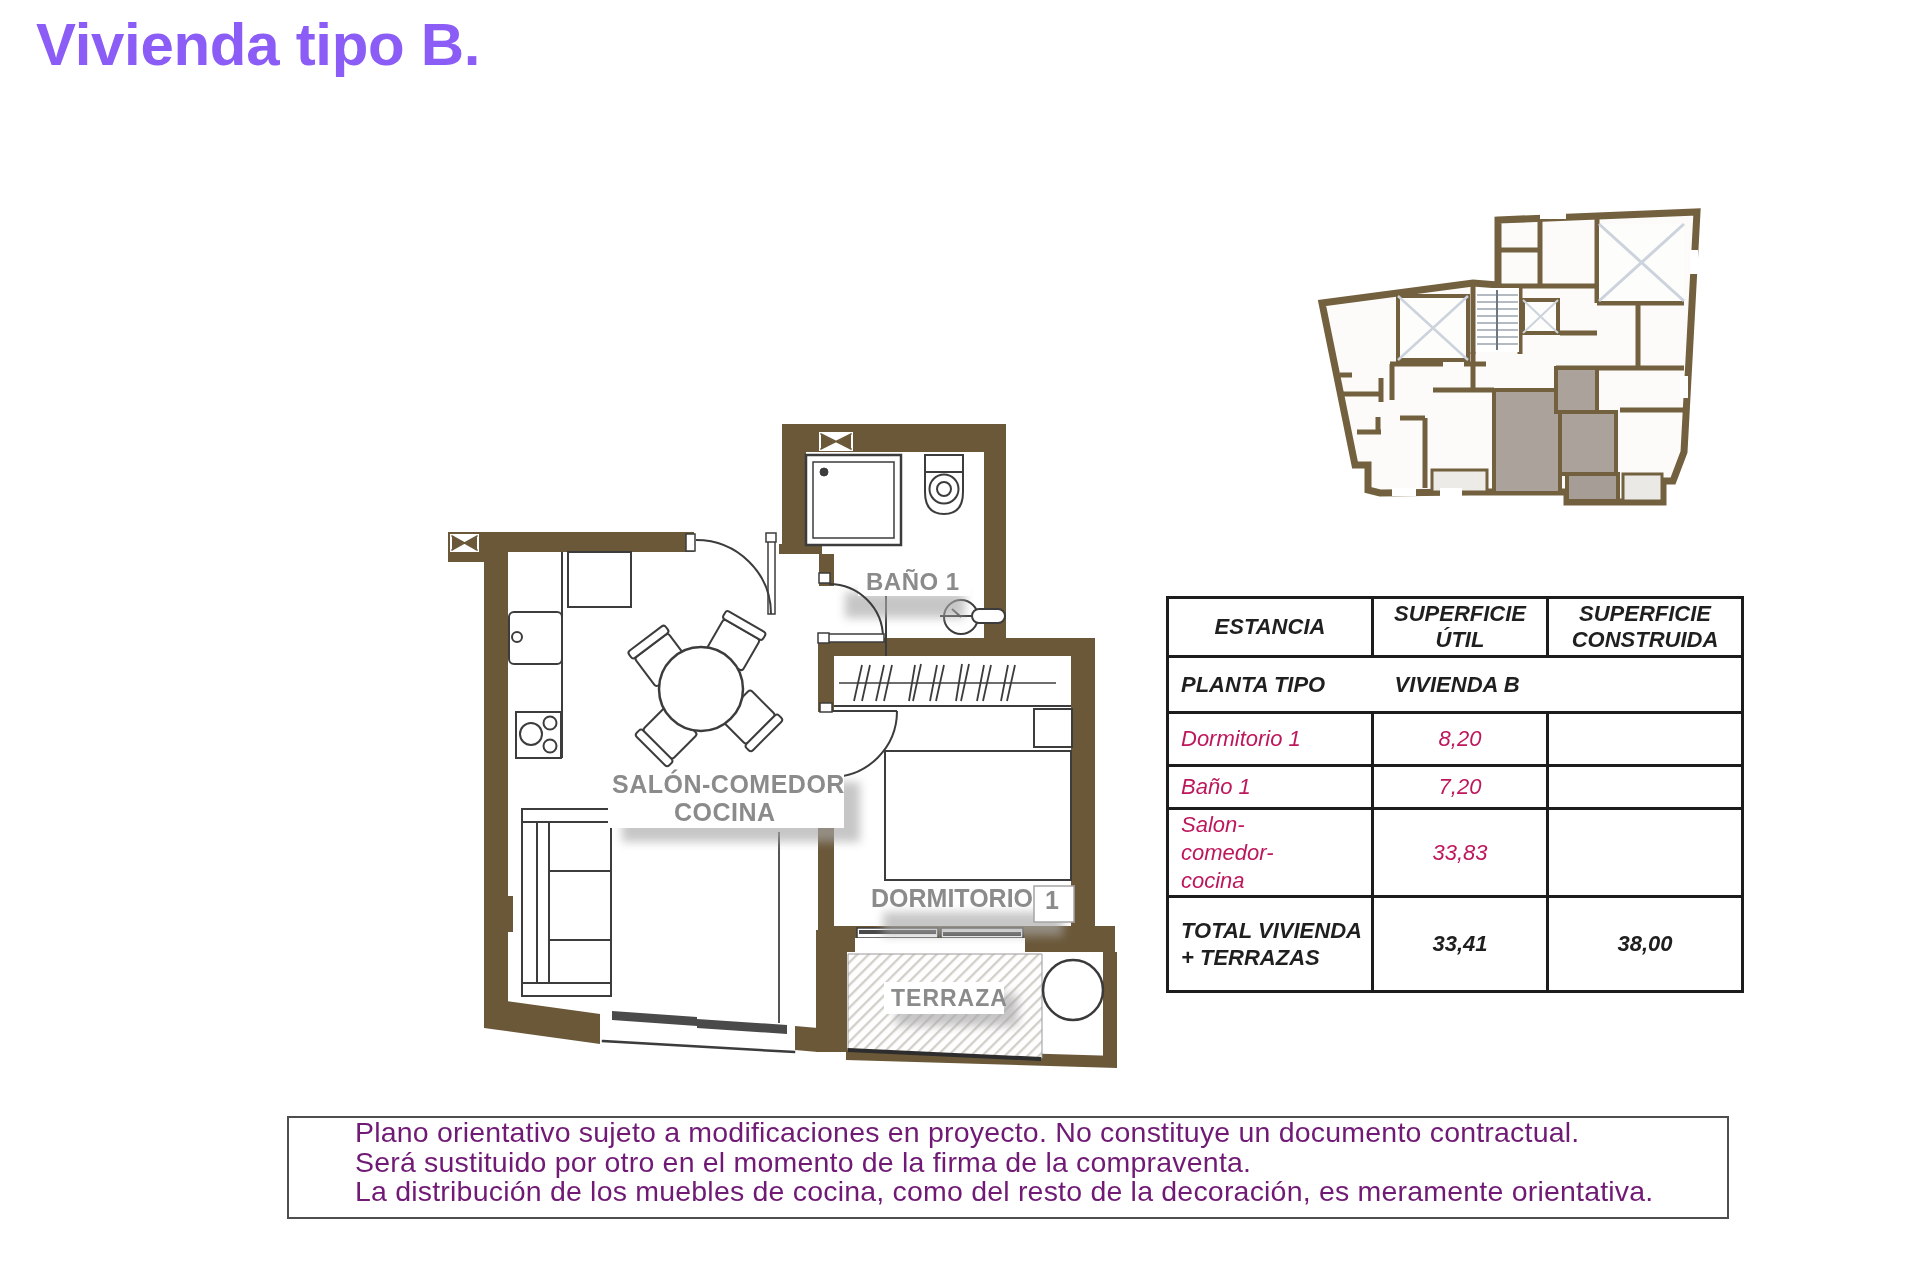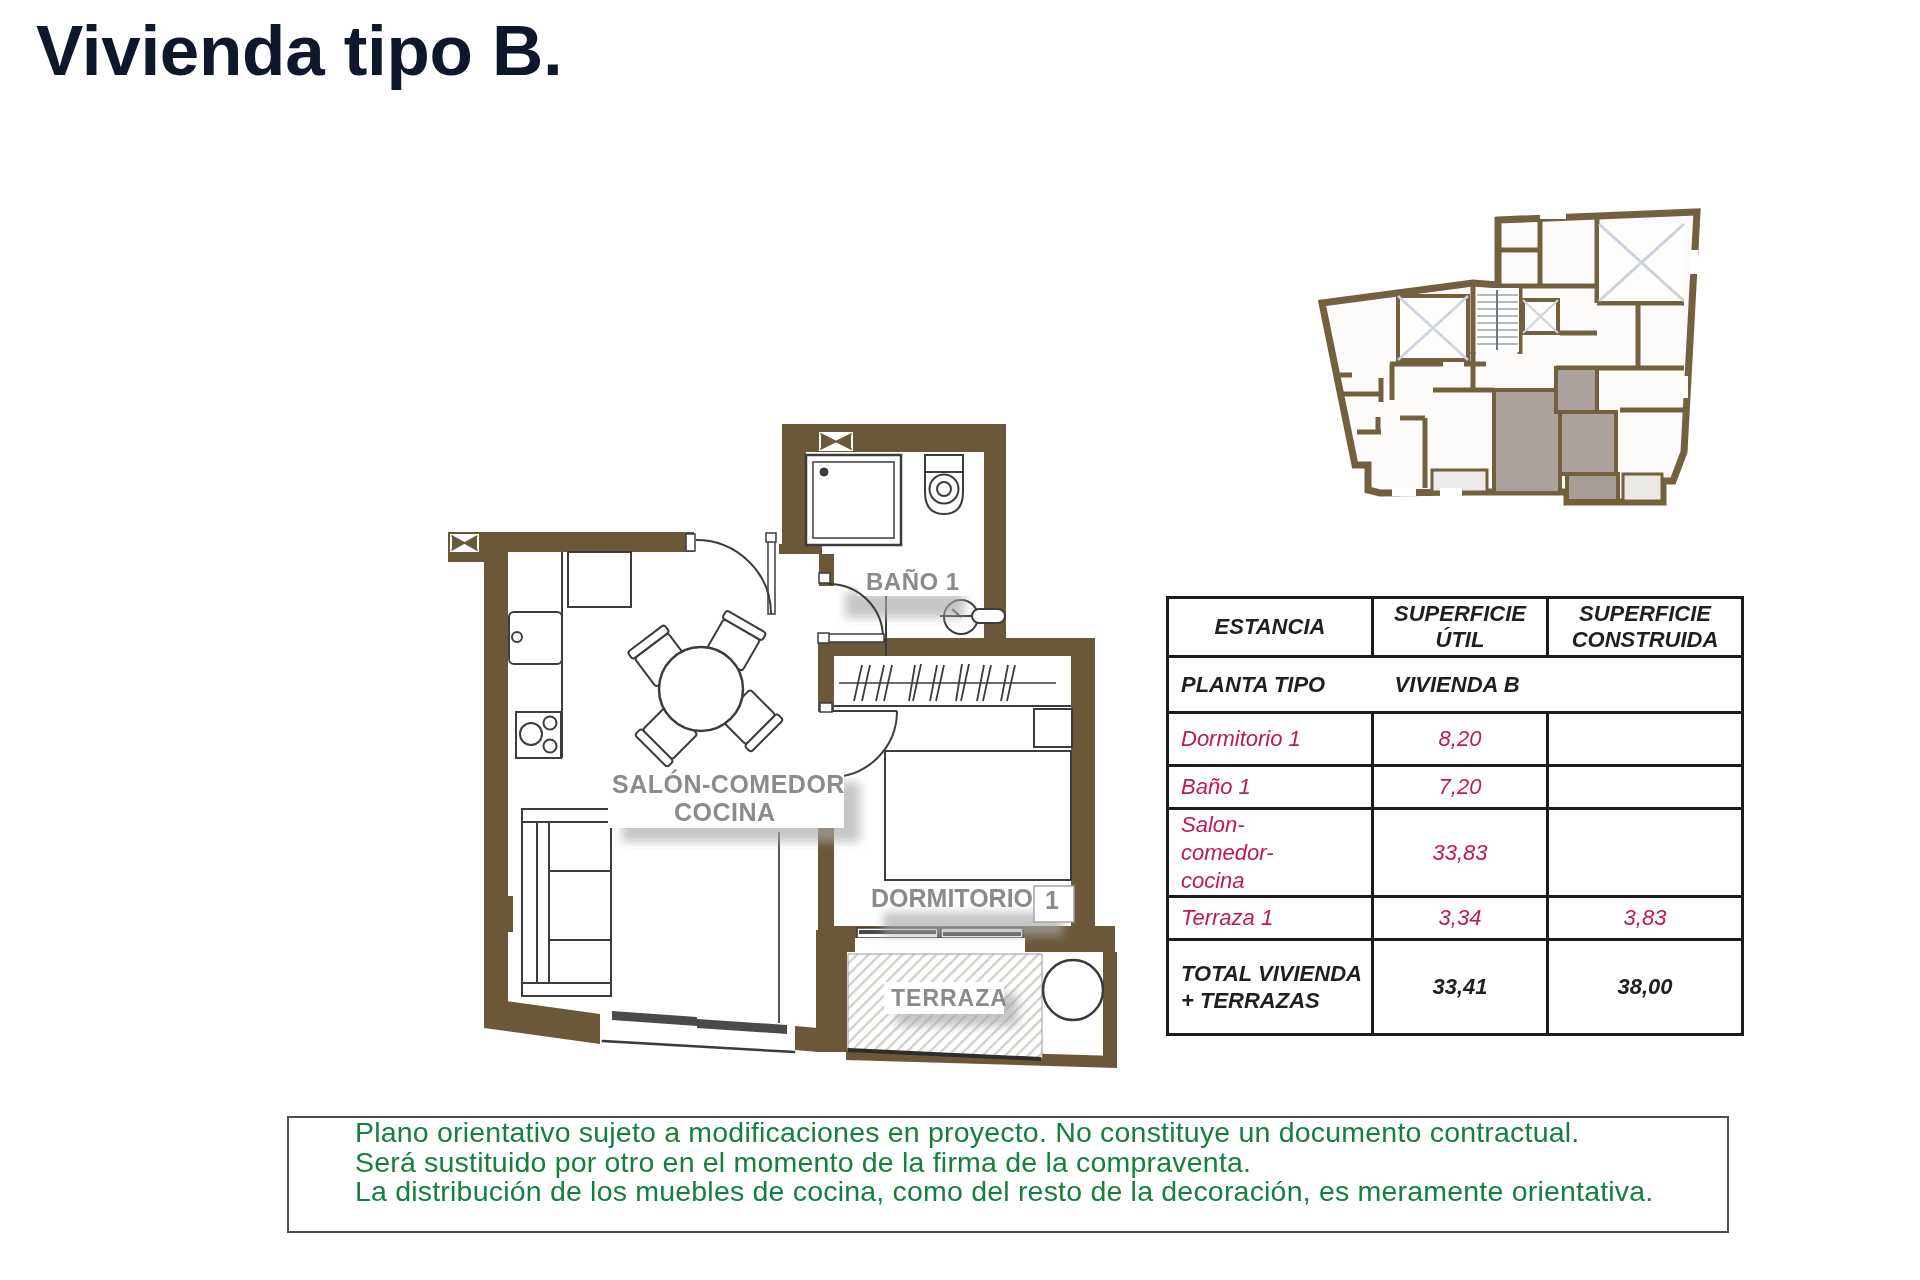--- a/index.html
+++ b/index.html
@@ -1,28 +1,28 @@
 <!DOCTYPE html>
 <html><head>
 <meta charset="utf-8">
 <style>
   html,body{margin:0;padding:0;background:#ffffff;width:1920px;height:1280px;overflow:hidden;}
   *{box-sizing:border-box;}
   body{font-family:"Liberation Sans", sans-serif;}
   .abs{position:absolute;}
   
-  #title{left:36px;top:10px;font-size:71px;font-weight:bold;color:#0f172a;letter-spacing:-0.3px;}
+  #title{left:36px;top:10px;font-size:60px;font-weight:bold;color:#8b5cf6;letter-spacing:-0.3px;}
   
   #tablewrap{left:1166px;top:596px;font-style:italic;}
   table{border-collapse:collapse;table-layout:fixed;width:575px;}
   td{border:3px solid #1c1c1c;font-size:22px;color:#be185d;padding:0 0 0 12px;vertical-align:middle;line-height:26px;}
   td.c{text-align:center;padding:0;}
   td.b{font-weight:bold;color:#1f1f1f;}
   
-  #disc{left:287px;top:1116px;width:1442px;height:117px;border:2px solid #4e4e4e;font-size:28.5px;line-height:29.5px;color:#15803d;padding:0 0 0 66px;letter-spacing:0.2px;}
+  #disc{left:287px;top:1116px;width:1442px;height:103px;border:2px solid #4e4e4e;font-size:28.5px;line-height:29.5px;color:#701a75;padding:0 0 0 66px;letter-spacing:0.2px;}
 </style>
 </head>
 <body>
 
 <div id="title" class="abs">Vivienda tipo B.</div>
 
 <svg class="abs" style="left:0;top:0" width="1920" height="1280" viewBox="0 0 1920 1280">
 <defs>
   <filter id="blur5" x="-40%" y="-40%" width="180%" height="180%">
         <feGaussianBlur stdDeviation="5"></feGaussianBlur>
@@ -356,25 +356,20 @@
           <td></td>
         </tr>
 
 <tr style="height:88px">
           <td style="line-height:28px">Salon-<br>comedor-<br>cocina</td>
           <td class="c">33,83</td>
           <td></td>
         </tr>
 
 
-<tr style="height:43px">
-          <td>Terraza 1</td>
-          <td class="c">3,34</td>
-          <td class="c">3,83</td>
-        </tr>
 
 <tr style="height:95px">
           <td class="b" style="line-height:27px">TOTAL VIVIENDA + TERRAZAS</td>
           <td class="c b">33,41</td>
           <td class="c b">38,00</td>
         </tr>
 </tbody>
     </table>
 </div>
 

